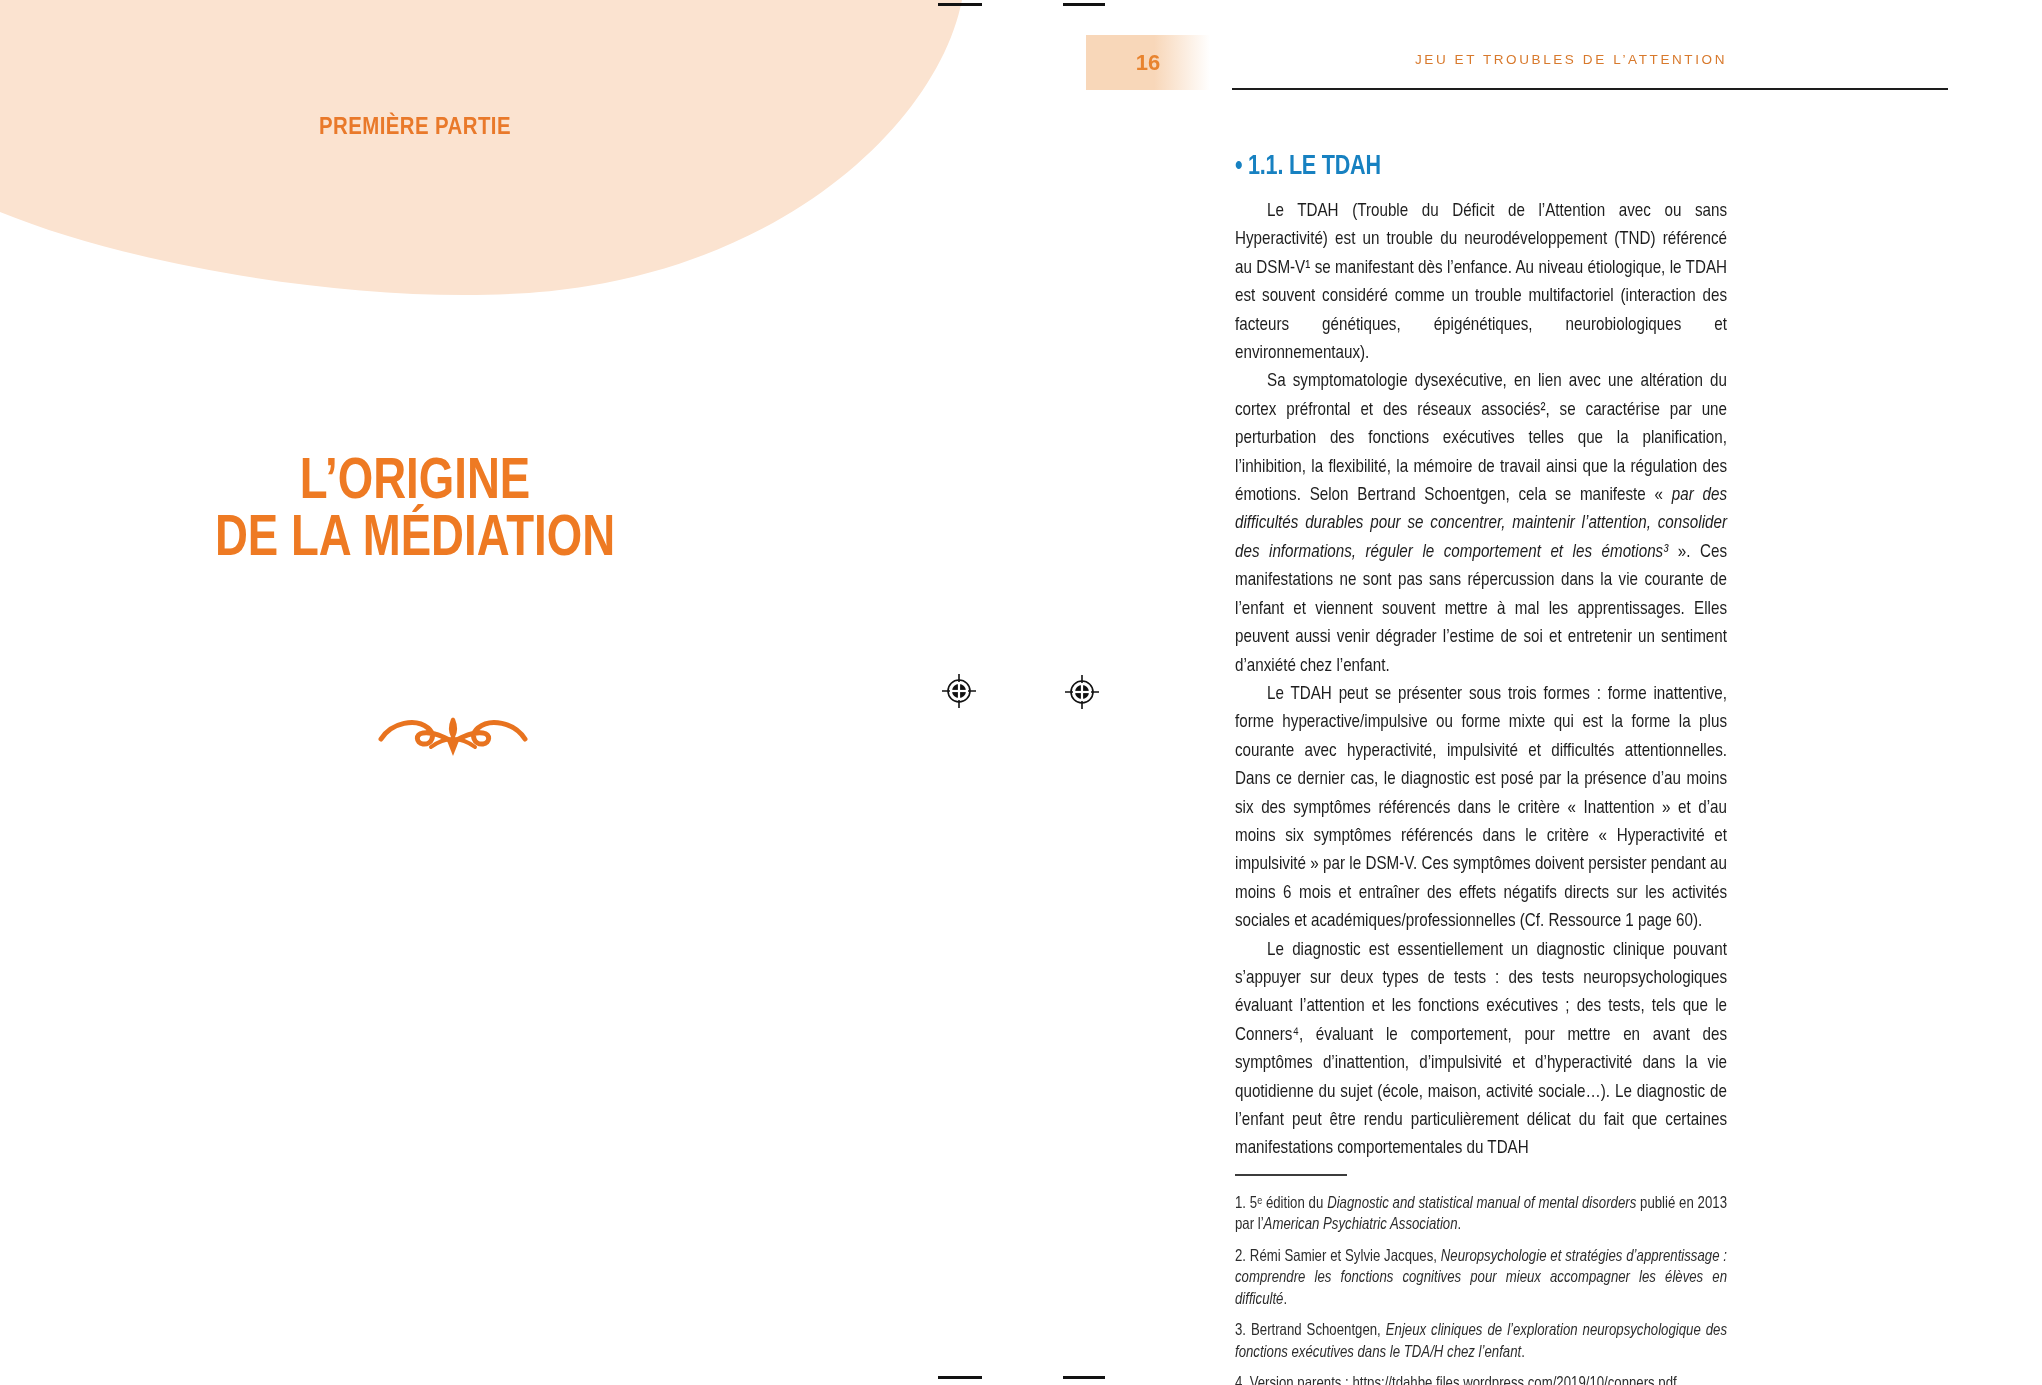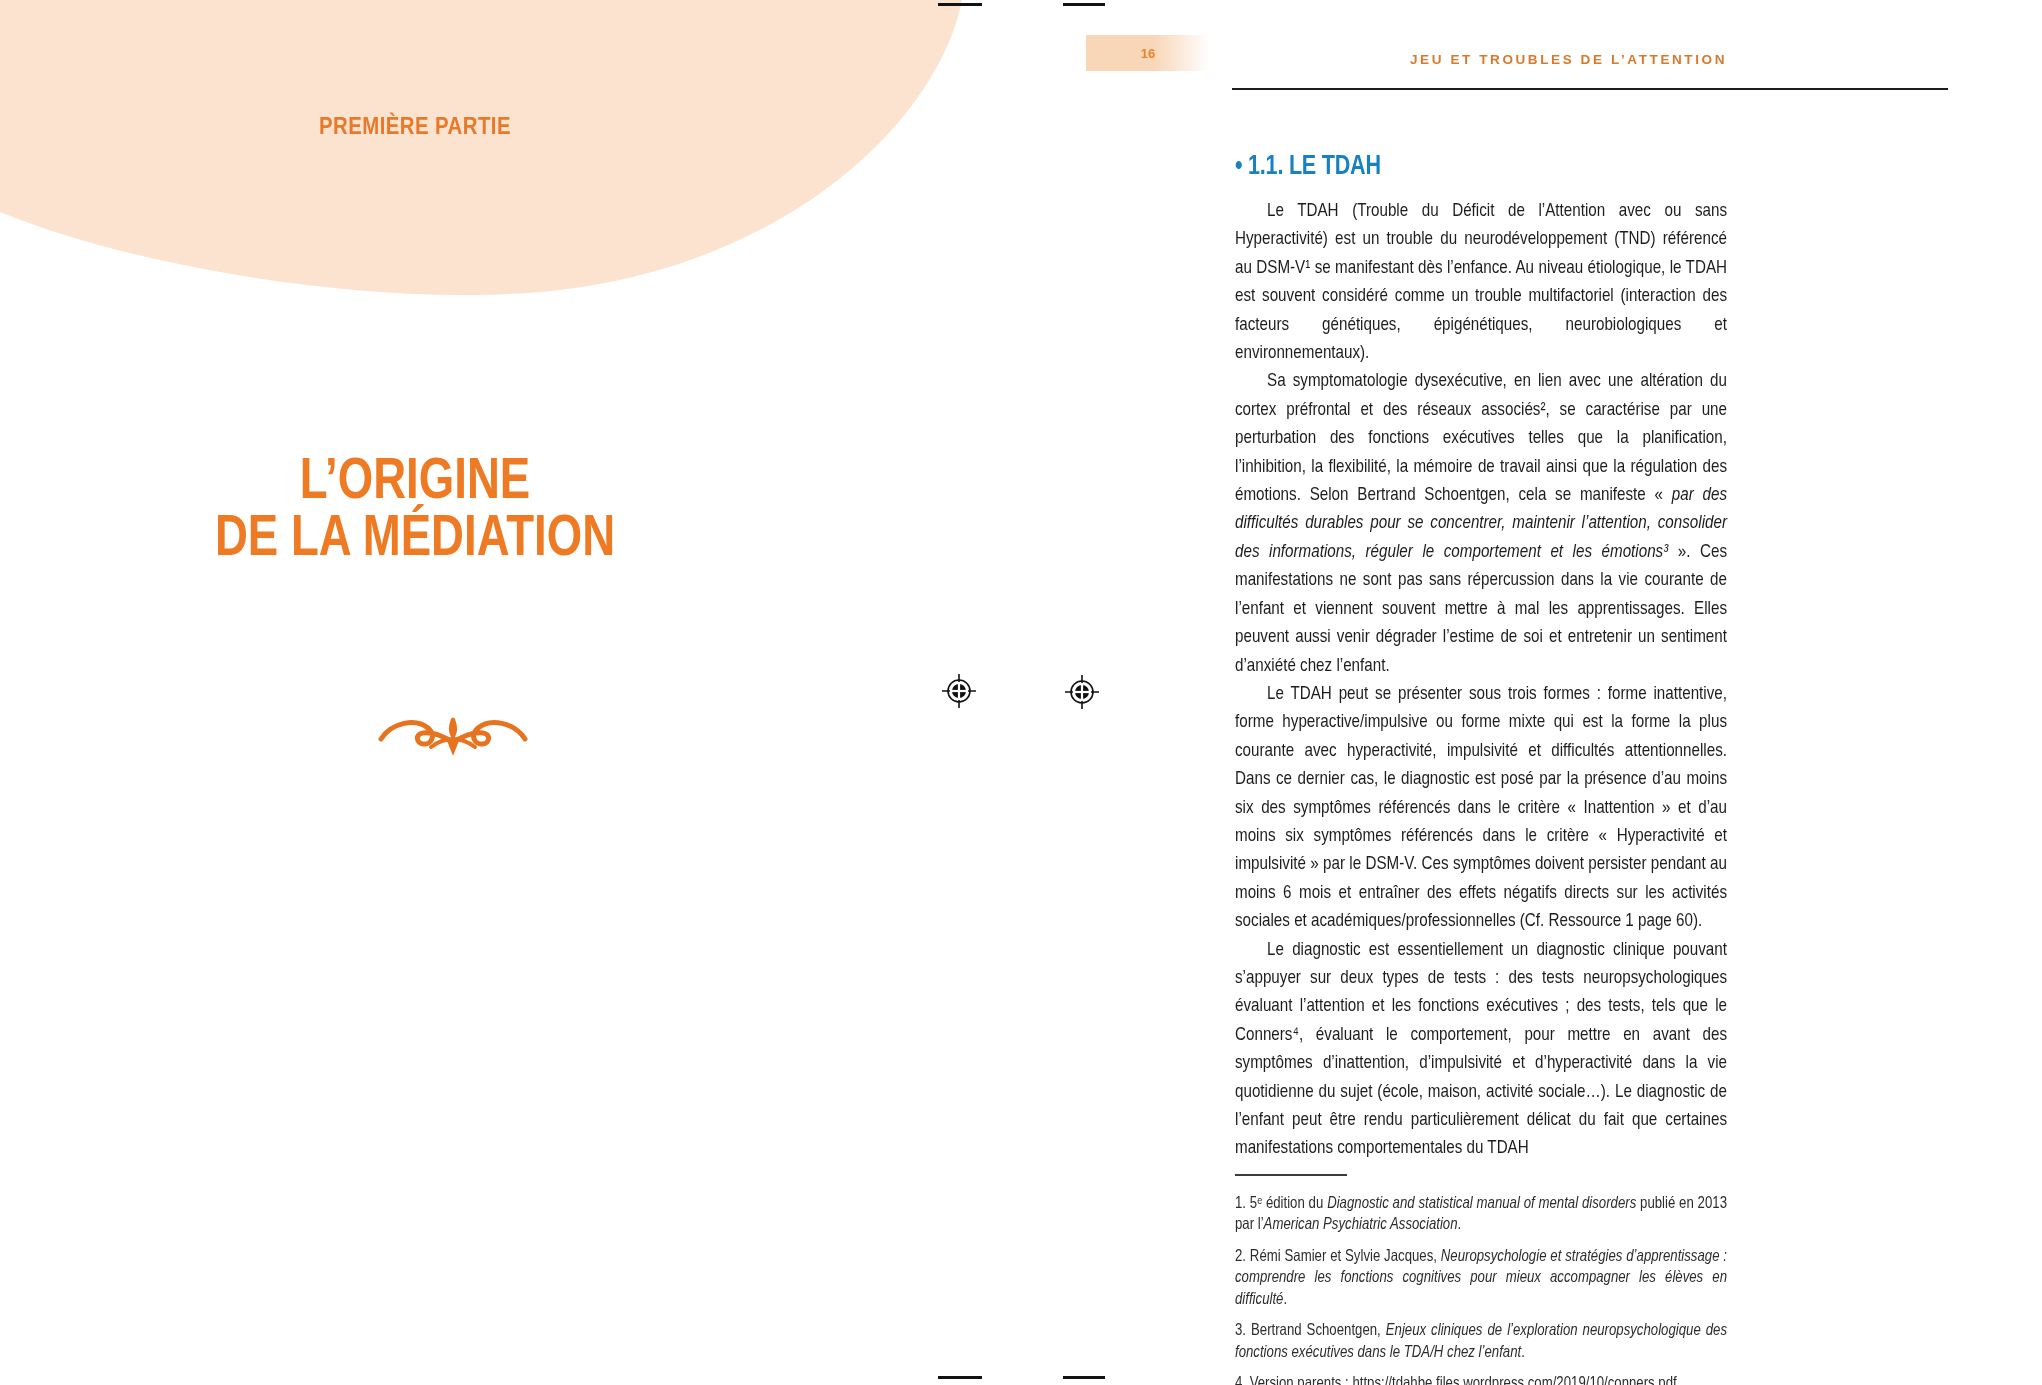--- a/index.html
+++ b/index.html
@@ -23,28 +23,28 @@
   }
   .big-title span { display:block; }
   .ornament-svg { position:absolute; left:378px; top:712px; }
 
   
   .crop-mark { position:absolute; height:3px; background:#121212; }
   .reg-mark { position:absolute; }
 
   
   .page-num-box {
-    position:absolute; left:1086px; top:35px; width:124px; height:36px;
+    position:absolute; left:1086px; top:35px; width:124px; height:55px;
     background:linear-gradient(90deg,#f8d7b9 0%,#f8d7b9 55%,rgba(248,215,185,0) 100%);
-    color:#e8832e; font-weight:bold; font-size:13px;
+    color:#e8832e; font-weight:bold; font-size:22px;
     display:flex; align-items:center; justify-content:center;
   }
   .running-head {
     position:absolute; left:1235px; top:52px; width:492px; text-align:right;
-    color:#d8792c; font-weight:bold; font-size:13.5px; letter-spacing:2.6px;
+    color:#d8792c; font-weight:normal; font-size:13.5px; letter-spacing:2.6px;
     white-space:nowrap;
   }
   .head-rule { position:absolute; left:1232px; top:88px; width:716px; height:2px; background:#1d1d1d; }
 
   .column {
     position:absolute; left:1235px; top:150px; width:615px;
     transform:scaleX(.8); transform-origin:0 0;
   }
   .section-heading { color:#1781c1; font-size:27px; font-weight:bold; letter-spacing:-.3px; margin:0 0 15px 0; }
   .para { font-size:19px; line-height:28.4px; text-align:justify; text-indent:40px; }

